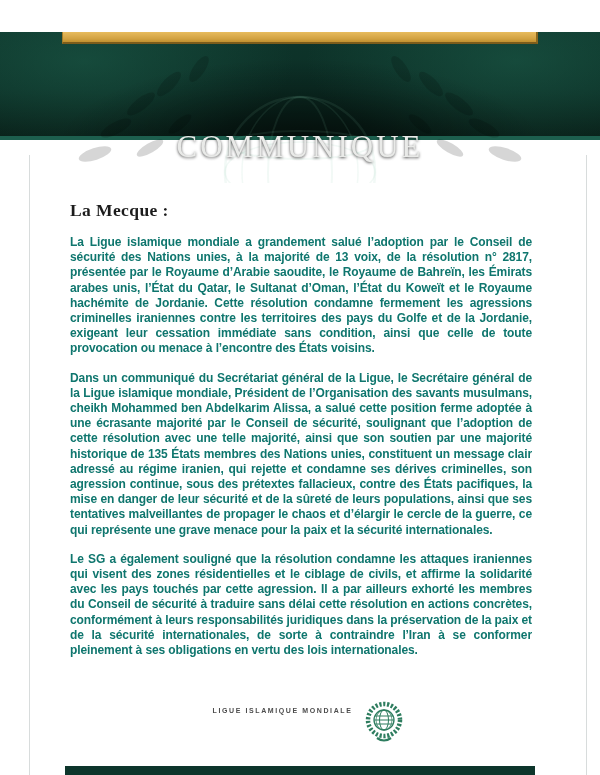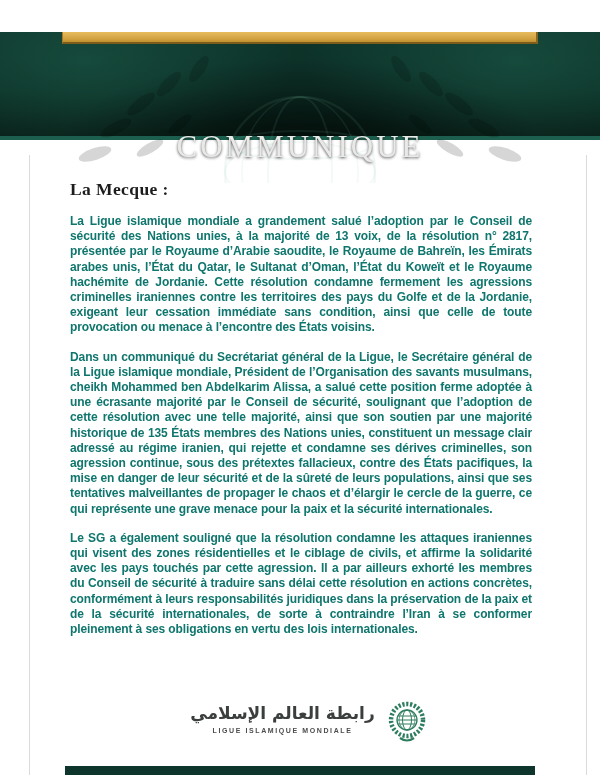--- a/index.html
+++ b/index.html
@@ -23,21 +23,21 @@
   .title { position:absolute; top:97px; left:0; width:100%; text-align:center;
     font-family:"Liberation Serif", serif; font-weight:400; font-size:31px;
     letter-spacing:3px; color:#e9eae8; text-shadow:0 1px 3px rgba(0,0,0,0.7); }
 
   
   .page-edge { position:absolute; top:155px; bottom:0; width:1px; background:#d8dcdc; }
   .page-edge.left  { left:29px; }
   .page-edge.right { left:586px; }
 
   .content { position:absolute; top:155px; left:70px; width:462px; }
-  .dateline { margin-top:24px; font-family:"Liberation Serif", serif;
+  .dateline { margin-top:45px; font-family:"Liberation Serif", serif;
     font-size:17.5px; font-weight:700; color:#1c1c1c; letter-spacing:0.4px; }
   .content p { margin-top:14px; text-align:justify; font-weight:700;
     font-size:12px; line-height:15.2px; color:#0f766e; letter-spacing:-0.1px; }
 
   
   .logo-row { position:absolute; top:701px; left:0; width:600px;
     display:flex; justify-content:center; align-items:flex-start; gap:13px;
     transform:translateX(8px); }
   .logo-text { text-align:center; padding-top:2px; }
   .logo-arabic { font-family:"DejaVu Sans", sans-serif; direction:rtl;
@@ -89,21 +89,20 @@
 
   <div class="content">
     <div class="dateline">La Mecque :</div>
     <p>La Ligue islamique mondiale a grandement salué l’adoption par le Conseil de sécurité des Nations unies, à la majorité de 13 voix, de la résolution n° 2817, présentée par le Royaume d’Arabie saoudite, le Royaume de Bahreïn, les Émirats arabes unis, l’État du Qatar, le Sultanat d’Oman, l’État du Koweït et le Royaume hachémite de Jordanie. Cette résolution condamne fermement les agressions criminelles iraniennes contre les territoires des pays du Golfe et de la Jordanie, exigeant leur cessation immédiate sans condition, ainsi que celle de toute provocation ou menace à l’encontre des États voisins.</p>
     <p>Dans un communiqué du Secrétariat général de la Ligue, le Secrétaire général de la Ligue islamique mondiale, Président de l’Organisation des savants musulmans, cheikh Mohammed ben Abdelkarim Alissa, a salué cette position ferme adoptée à une écrasante majorité par le Conseil de sécurité, soulignant que l’adoption de cette résolution avec une telle majorité, ainsi que son soutien par une majorité historique de 135 États membres des Nations unies, constituent un message clair adressé au régime iranien, qui rejette et condamne ses dérives criminelles, son agression continue, sous des prétextes fallacieux, contre des États pacifiques, la mise en danger de leur sécurité et de la sûreté de leurs populations, ainsi que ses tentatives malveillantes de propager le chaos et d’élargir le cercle de la guerre, ce qui représente une grave menace pour la paix et la sécurité internationales.</p>
     <p>Le SG a également souligné que la résolution condamne les attaques iraniennes qui visent des zones résidentielles et le ciblage de civils, et affirme la solidarité avec les pays touchés par cette agression. Il a par ailleurs exhorté les membres du Conseil de sécurité à traduire sans délai cette résolution en actions concrètes, conformément à leurs responsabilités juridiques dans la préservation de la paix et de la sécurité internationales, de sorte à contraindre l’Iran à se conformer pleinement à ses obligations en vertu des lois internationales.</p>
   </div>
 
   <div class="logo-row">
     <div class="logo-text">
-      <div class="logo-arabic">رابطة العالم الإسلامي</div>
       <div class="logo-latin">LIGUE ISLAMIQUE MONDIALE</div>
     </div>
     <svg width="38" height="44" viewBox="0 0 38 44">
       <g stroke="#2e7d5f" fill="none">
         <circle cx="19" cy="19" r="16" stroke-width="4.5" stroke-dasharray="2.2 1.7"></circle>
         <circle cx="19" cy="19" r="10" stroke-width="1.3"></circle>
         <ellipse cx="19" cy="19" rx="4.5" ry="10" stroke-width="1"></ellipse>
         <ellipse cx="19" cy="19" rx="8" ry="10" stroke-width="0.7"></ellipse>
         <line x1="10" y1="15" x2="28" y2="15" stroke-width="1"></line>
         <line x1="9" y1="19" x2="29" y2="19" stroke-width="1"></line>

